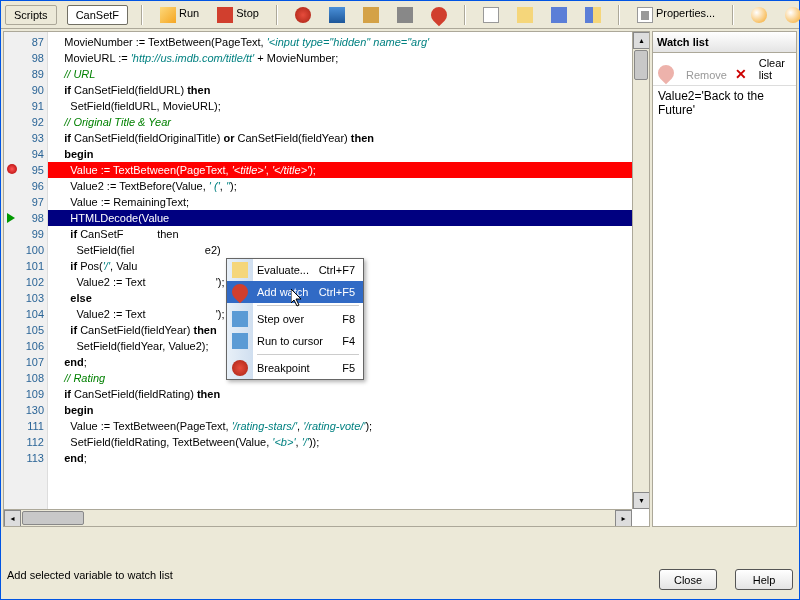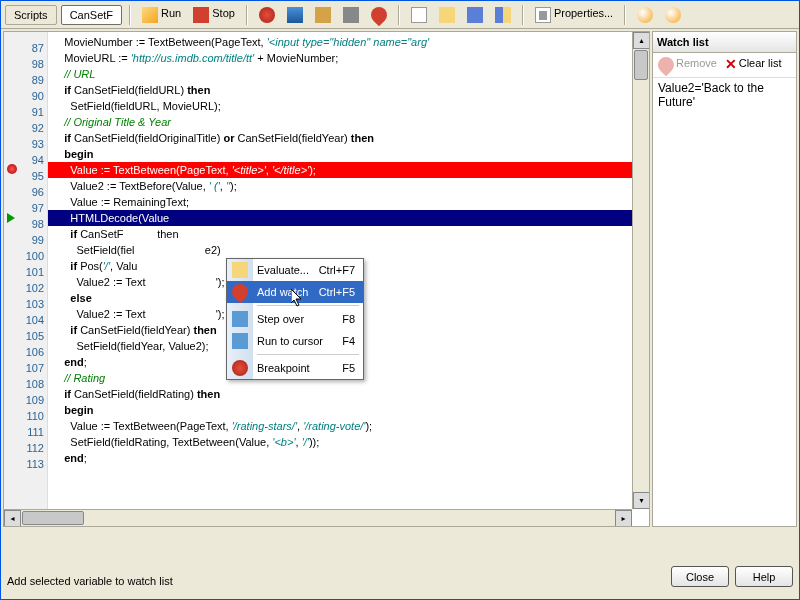--- a/index.html
+++ b/index.html
@@ -5,21 +5,21 @@
 *{margin:0;padding:0;box-sizing:border-box;font-family:Tahoma,sans-serif;font-size:11px}
 body{background:#ece9d8;overflow:hidden}
 .win{width:800px;height:600px;border:1px solid #0054e3;background:#ece9d8;position:relative}
 .titlebar{height:28px;background:linear-gradient(#0a246a,#3a6ea5 5%,#0054e3 50%,#0a246a);display:flex;align-items:center;padding:0 4px;color:#fff}
 .title-icon{width:16px;height:16px;margin-right:4px;background:#fff;border-radius:2px}
 .title-text{font-weight:bold;flex:1}
 .winbtns{display:flex;gap:2px}
 .winbtn{width:21px;height:21px;border:1px solid #fff;border-radius:3px;display:flex;align-items:center;justify-content:center;font-weight:bold;color:#fff;font-size:11px}
 .wb-min,.wb-max{background:linear-gradient(#3c81f3,#2559c1)}
 .wb-close{background:linear-gradient(#e35e4f,#c13c2b)}
-.toolbar{height:28px;background:#ece9d8;border-bottom:1px solid #aca899;display:flex;align-items:center;padding:8px 4px;gap:4px}
+.toolbar{height:28px;background:#ece9d8;border-bottom:1px solid #aca899;display:flex;align-items:center;padding:8px 4px;gap:10px}
 .tabbtn{padding:3px 8px;border:1px solid #aca899;background:#ece9d8;border-radius:2px}
 .tabbtn.active{background:#fff;border-color:#716f64}
 .sep{width:2px;height:20px;border-left:1px solid #aca899;border-right:1px solid #fff;margin:0 3px}
 .tbtn{display:flex;align-items:flex-start;gap:3px;padding:2px 4px;border-radius:2px}
 .ico{width:16px;height:16px;display:inline-block}
 .i-run{background:linear-gradient(135deg,#fdd87a,#f5a623)}
 .i-stop{background:#d13f2e}
 .i-red{background:radial-gradient(circle,#e74c3c,#a82315);border-radius:50%}
 .i-arrows{background:linear-gradient(#4a90d9,#1e5799)}
 .i-clip{background:#d4a247}
@@ -29,55 +29,55 @@
 .i-open{background:#f5d67a}
 .i-save{background:#5b7ed7}
 .i-saveas{background:linear-gradient(90deg,#5b7ed7 50%,#f5d67a 50%)}
 .i-props{background:#fff;border:1px solid #999;position:relative}
 .i-props:after{content:"";position:absolute;width:8px;height:3px;background:#999;top:3px;left:3px;box-shadow:0 3px 0 #999,0 6px 0 #999}
 .i-zoom{background:radial-gradient(circle at 35% 35%,#fff,#f5a623);border-radius:50%}
 .workspace{display:flex;height:500px}
 .editor{flex:1;background:#fff;border:1px solid #aca899;margin:2px;position:relative;overflow:hidden}
 .gutter{position:absolute;left:0;top:0;width:44px;height:100%;background:#f0f0f0;border-right:1px solid #ddd}
 .margin{position:absolute;left:0;top:0;width:18px;height:100%}
-.linenums{position:absolute;left:18px;top:0;width:26px;text-align:right;color:#2a6496;font-family:'Courier New',monospace;font-size:12px;line-height:16px;padding-top:8px}
+.linenums{position:absolute;left:18px;top:0;width:26px;text-align:right;color:#2a6496;font-family:'Courier New',monospace;font-size:12px;line-height:16px;padding-top:2px}
 .linenums div{padding-right:4px}
 .code{position:absolute;left:44px;top:0;right:17px;font-family:'Courier New',monospace;font-size:12px;line-height:16px;padding-top:2px;white-space:pre}
 .cline{height:16px;padding-left:4px}
 .hl-red{background:#f00;color:#fff}
 .hl-red .s,.hl-red .k{color:#fff}
 .hl-blue{background:#000080;color:#fff}
 .k{color:#000;font-weight:bold}
 .s{color:#008080;font-style:italic}
 .c{color:#008000;font-style:italic}
 .bp{width:10px;height:10px;background:radial-gradient(circle,#f55,#a00);border-radius:50%;position:absolute;left:3px}
 .arrow{position:absolute;left:3px;width:0;height:0;border-top:5px solid transparent;border-bottom:5px solid transparent;border-left:8px solid #090}
 .scroll-v{position:absolute;right:0;top:0;width:17px;height:calc(100% - 17px);background:#ece9d8;border-left:1px solid #aca899}
 .scroll-v:before{content:"";position:absolute;top:18px;left:1px;right:1px;height:28px;background:#c8c8c8;border:1px solid #888;border-radius:2px}
 .scroll-h{position:absolute;left:0;bottom:0;right:17px;height:17px;background:#ece9d8;border-top:1px solid #aca899}
 .scroll-h:before{content:"";position:absolute;left:18px;top:1px;bottom:1px;width:60px;background:#c8c8c8;border:1px solid #888;border-radius:2px}
 .sbtn{position:absolute;width:17px;height:17px;background:#ddd;border:1px solid #888;font-size:8px;text-align:center;line-height:15px}
 .watch{width:145px;background:#fff;border:1px solid #aca899;margin:2px 2px 2px 0;display:flex;flex-direction:column}
 .watch-hdr{background:linear-gradient(#fff,#e4e4e4);border-bottom:1px solid #aca899;padding:4px;font-weight:bold}
 .watch-tb{display:flex;padding:2px;gap:2px;border-bottom:1px solid #ddd}
-.wbtn{display:flex;align-items:flex-start;gap:2px;padding:2px 3px;font-size:10px}
+.wbtn{display:flex;align-items:flex-end;gap:12px;padding:2px 3px;font-size:10px}
 .wbtn.dis{color:#999}
 .watch-item{padding:3px 5px;font-size:12px}
 .ctxmenu{position:absolute;left:225px;top:257px;width:138px;background:#fff;border:1px solid #666;box-shadow:2px 2px 4px rgba(0,0,0,.3);z-index:10}
 .ctxside{position:absolute;left:0;top:0;width:26px;height:100%;background:linear-gradient(90deg,#e8f0f8,#d0dff0)}
 .ctxitem{display:flex;align-items:center;height:22px;padding-left:30px;position:relative}
 .ctxitem.sel{background:#316ac5;color:#fff}
 .ctxitem .shortcut{position:absolute;right:8px}
 .ctxico{position:absolute;left:5px;width:16px;height:16px}
 .ctxsep{height:1px;background:#ccc;margin:2px 4px 2px 30px}
 .cursor{position:absolute;left:290px;top:288px;z-index:11;width:14px;height:20px}
 .statusbar{position:absolute;bottom:26px;left:0;right:0;height:20px;border-top:1px solid #aca899;display:flex;align-items:center;padding:0 6px}
 .stat-path{flex:1}
 .stat-pos{padding:0 40px}
-.btnbar{position:absolute;bottom:12px;left:0;right:0;height:26px;display:flex;align-items:flex-end;padding:0 6px;gap:6px}
+.btnbar{position:absolute;bottom:4px;left:0;right:0;height:26px;display:flex;align-items:flex-start;padding:0 6px;gap:18px}
 .hint{flex:1}
 .dlgbtn{width:58px;height:21px;border:1px solid #555;background:linear-gradient(#fff,#e4e4e4);border-radius:3px}
 .i-eval{background:#f5d67a}
 .i-step{background:#5b9bd5}
 .i-cursor{background:#5b9bd5}
 .i-x{color:#c00;font-weight:bold;font-size:14px;line-height:14px}
 </style>
 </head>
 <body>
 
@@ -162,21 +162,21 @@
           <div>100</div>
           <div>101</div>
           <div>102</div>
           <div>103</div>
           <div>104</div>
           <div>105</div>
           <div>106</div>
           <div>107</div>
           <div>108</div>
           <div>109</div>
-          <div>110</div>
+          <div>130</div>
           <div>111</div>
           <div>112</div>
           <div>113</div>
         </div>
 <div class="code" id="code"><div class="cline">    MovieNumber := TextBetween(PageText, <span class="s">'&lt;input type="hidden" name="arg'</span></div><div class="cline">    MovieURL := <span class="s">'http://us.imdb.com/title/tt'</span> + MovieNumber;</div><div class="cline"><span class="c">    // URL</span></div><div class="cline">    <span class="k">if</span> CanSetField(fieldURL) <span class="k">then</span></div><div class="cline">      SetField(fieldURL, MovieURL);</div><div class="cline"><span class="c">    // Original Title &amp; Year</span></div><div class="cline">    <span class="k">if</span> CanSetField(fieldOriginalTitle) <span class="k">or</span> CanSetField(fieldYear) <span class="k">then</span></div><div class="cline">    <span class="k">begin</span></div><div class="cline hl-red">      Value := TextBetween(PageText, <span class="s">'&lt;title&gt;'</span>, <span class="s">'&lt;/title&gt;'</span>);</div><div class="cline">      Value2 := TextBefore(Value, <span class="s">' ('</span>, <span class="s">''</span>);</div><div class="cline">      Value := RemainingText;</div><div class="cline hl-blue">      HTMLDecode(Value                               </div><div class="cline">      <span class="k">if</span> CanSetF           then</div><div class="cline">        SetField(fiel                       e2)</div><div class="cline">      <span class="k">if</span> Pos(<span class="s">'/'</span>, Valu</div><div class="cline">        Value2 := Text                       ');</div><div class="cline">      <span class="k">else</span></div><div class="cline">        Value2 := Text                       ');</div><div class="cline">      <span class="k">if</span> CanSetField(fieldYear) <span class="k">then</span></div><div class="cline">        SetField(fieldYear, Value2);</div><div class="cline">    <span class="k">end</span>;</div><div class="cline"><span class="c">    // Rating</span></div><div class="cline">    <span class="k">if</span> CanSetField(fieldRating) <span class="k">then</span></div><div class="cline">    <span class="k">begin</span></div><div class="cline">      Value := TextBetween(PageText, <span class="s">'/rating-stars/'</span>, <span class="s">'/rating-vote/'</span>);</div><div class="cline">      SetField(fieldRating, TextBetween(Value, <span class="s">'&lt;b&gt;'</span>, <span class="s">'/'</span>));</div><div class="cline">    <span class="k">end</span>;</div></div>
 <div class="scroll-v">
 <div class="sbtn" style="top:0">▴</div>
 <div class="sbtn" style="bottom:0">▾</div>
 </div>
 <div class="scroll-h">

